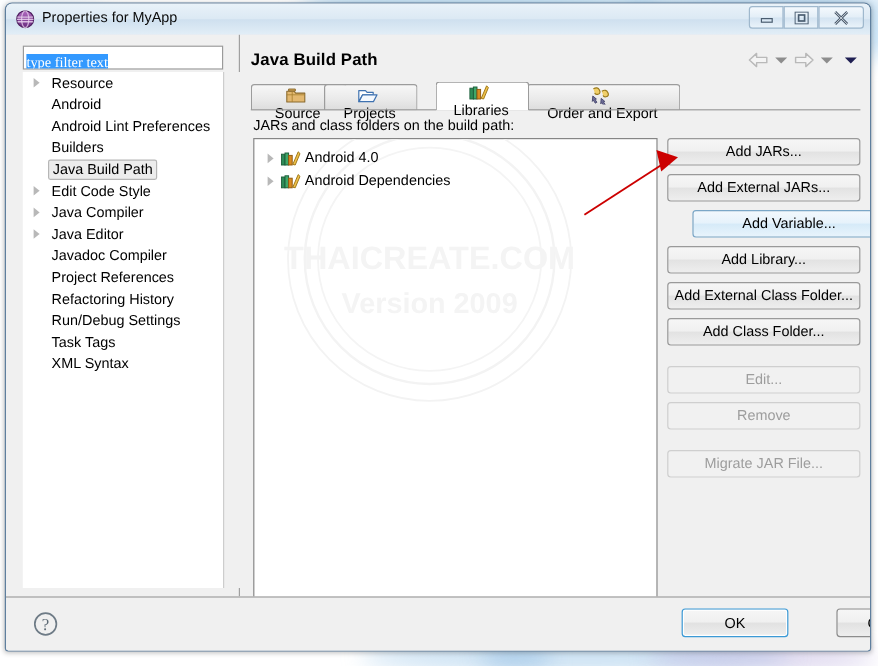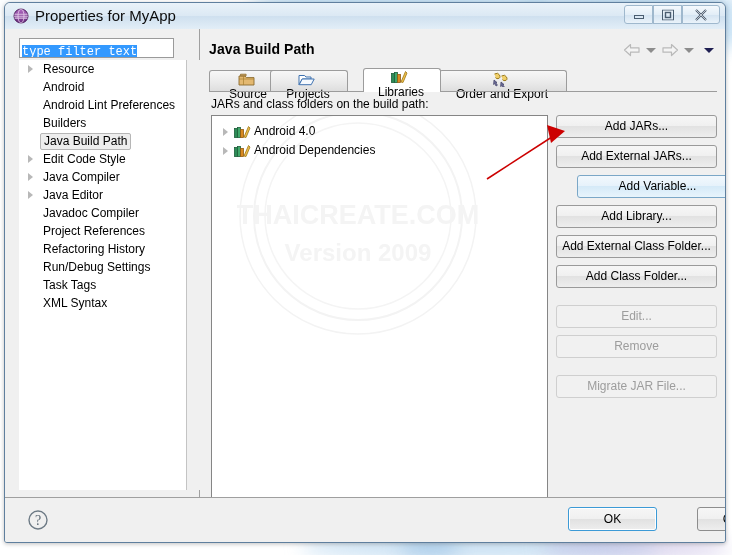--- a/index.html
+++ b/index.html
@@ -58,21 +58,21 @@
     background: linear-gradient(to bottom,#e9f2f9 0%, #dce9f4 48%, #cfe0ef 52%, #e2eef7 100%);
     border-bottom: 1px solid #c7d7e5;
     border-radius: 5px 5px 0 0;
   }
   #title-icon {
     position: absolute; left: 8px; top: 5px;
     width: 16px; height: 16px;
   }
   #title-text {
     position: absolute; left: 30px; top: 4px;
-    font-size: 15px; color: #0b0b0b;
+    font-size: 12px; color: #0b0b0b;
     white-space: nowrap;
     text-align: center;
   }
   .wbtn {
     position: absolute; top: 2px;
     width: 29px; height: 19px;
     border: 1px solid #9fb8cd;
     background: linear-gradient(to bottom,#f4f9fd 0%,#e3eef7 50%,#d3e3f1 51%,#eaf3fa 100%);
     box-sizing: border-box;
   }
@@ -96,25 +96,25 @@
     position: absolute;
     left: 0; top: 0;
     width: 195px; height: 468px;
     background: #f0f0f0;
     border-right: 1px solid #a0a0a0;
     box-sizing: border-box;
   }
   #filter-input {
     position: absolute;
     left: 14px; top: 9px;
-    width: 155px; height: 20px;
+    width: 167px; height: 20px;
     border: 1px solid #9a9a9a;
     background: #ffffff;
     box-sizing: border-box;
-    font-family: Liberation Mono, monospace;
+    font-family: Liberation Serif, serif;
     font-size: 12px;
     padding: 4px 2px;
     line-height: 18px;
     color: #000;
     overflow: hidden;
     white-space: nowrap;
   }
   #filter-input .sel {
     background: #3399ff;
     color: #ffffff;

